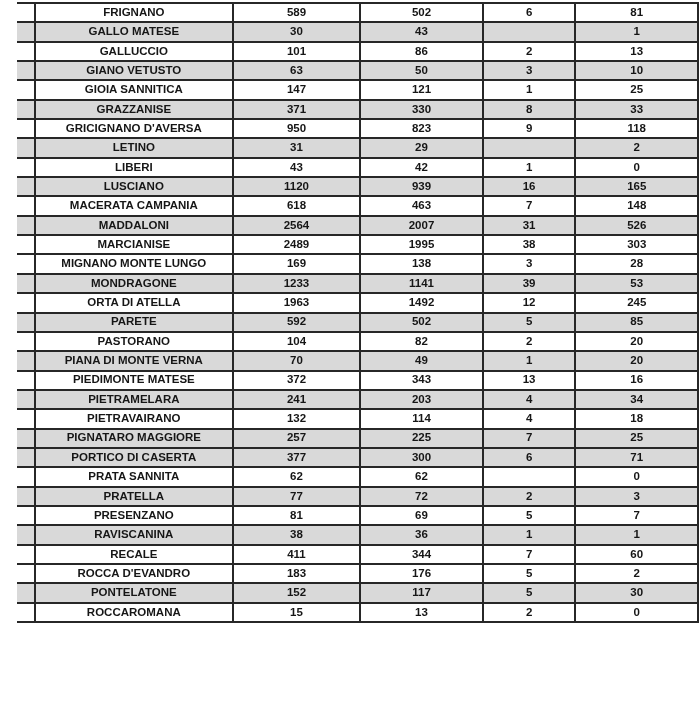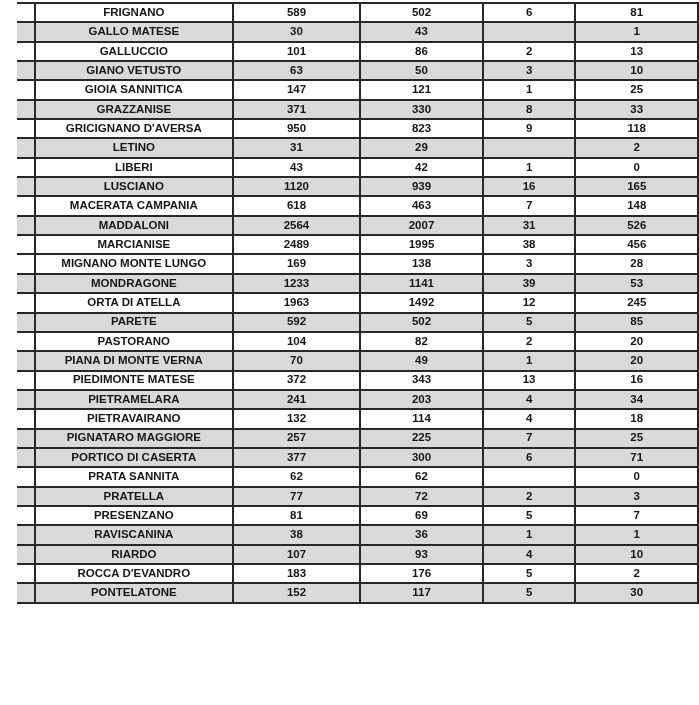--- a/index.html
+++ b/index.html
@@ -153,21 +153,21 @@
           <td>2007</td>
           <td>31</td>
           <td>526</td>
         </tr>
         <tr>
           <td class="stub"></td>
           <td>MARCIANISE</td>
           <td>2489</td>
           <td>1995</td>
           <td>38</td>
-          <td>456</td>
+          <td>303</td>
         </tr>
         <tr>
           <td class="stub"></td>
           <td>MIGNANO MONTE LUNGO</td>
           <td>169</td>
           <td>138</td>
           <td>3</td>
           <td>28</td>
         </tr>
         <tr class="alt">
@@ -275,39 +275,47 @@
           <td>7</td>
         </tr>
         <tr class="alt">
           <td class="stub"></td>
           <td>RAVISCANINA</td>
           <td>38</td>
           <td>36</td>
           <td>1</td>
           <td>1</td>
         </tr>
-        <tr class="alt">
-          <td class="stub"></td>
-          <td>RIARDO</td>
-          <td>107</td>
-          <td>93</td>
-          <td>4</td>
-          <td>10</td>
+        <tr>
+          <td class="stub"></td>
+          <td>RECALE</td>
+          <td>411</td>
+          <td>344</td>
+          <td>7</td>
+          <td>60</td>
         </tr>
         <tr>
           <td class="stub"></td>
           <td>ROCCA D'EVANDRO</td>
           <td>183</td>
           <td>176</td>
           <td>5</td>
           <td>2</td>
         </tr>
         <tr class="alt">
           <td class="stub"></td>
           <td>PONTELATONE</td>
           <td>152</td>
           <td>117</td>
           <td>5</td>
           <td>30</td>
         </tr>
+        <tr>
+          <td class="stub"></td>
+          <td>ROCCAROMANA</td>
+          <td>15</td>
+          <td>13</td>
+          <td>2</td>
+          <td>0</td>
+        </tr>
       </tbody>
   </table>
 </div>
 
 </body></html>

